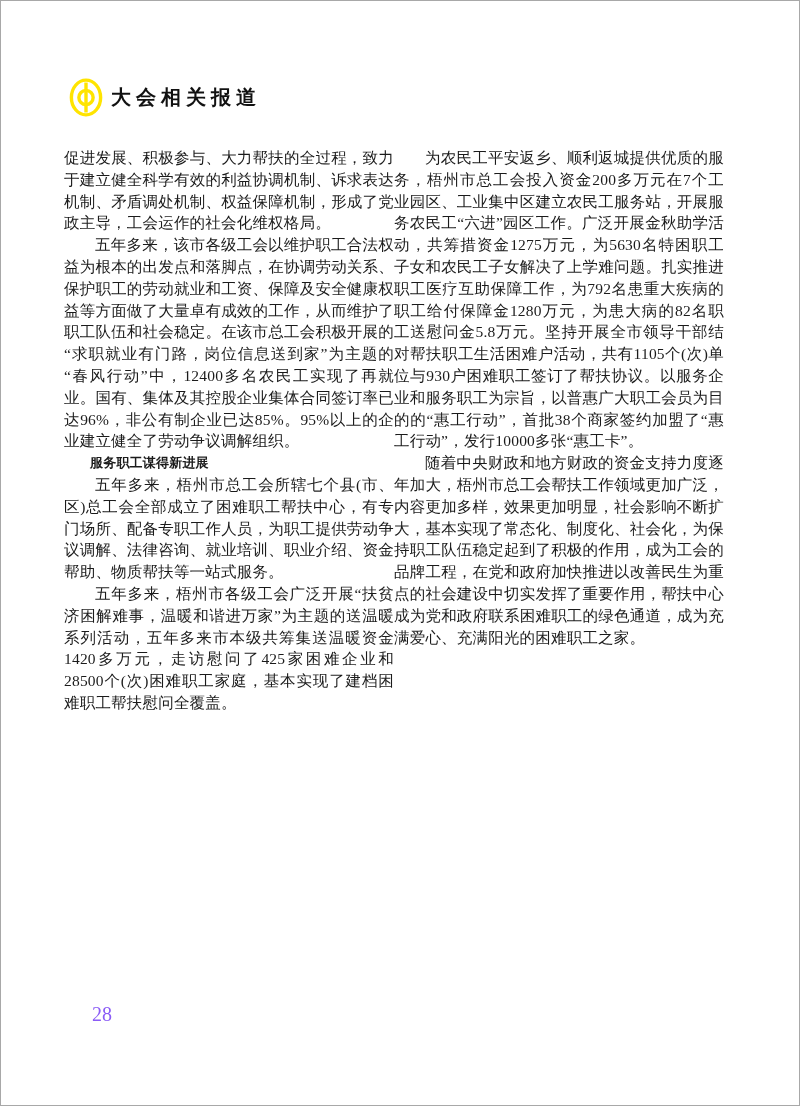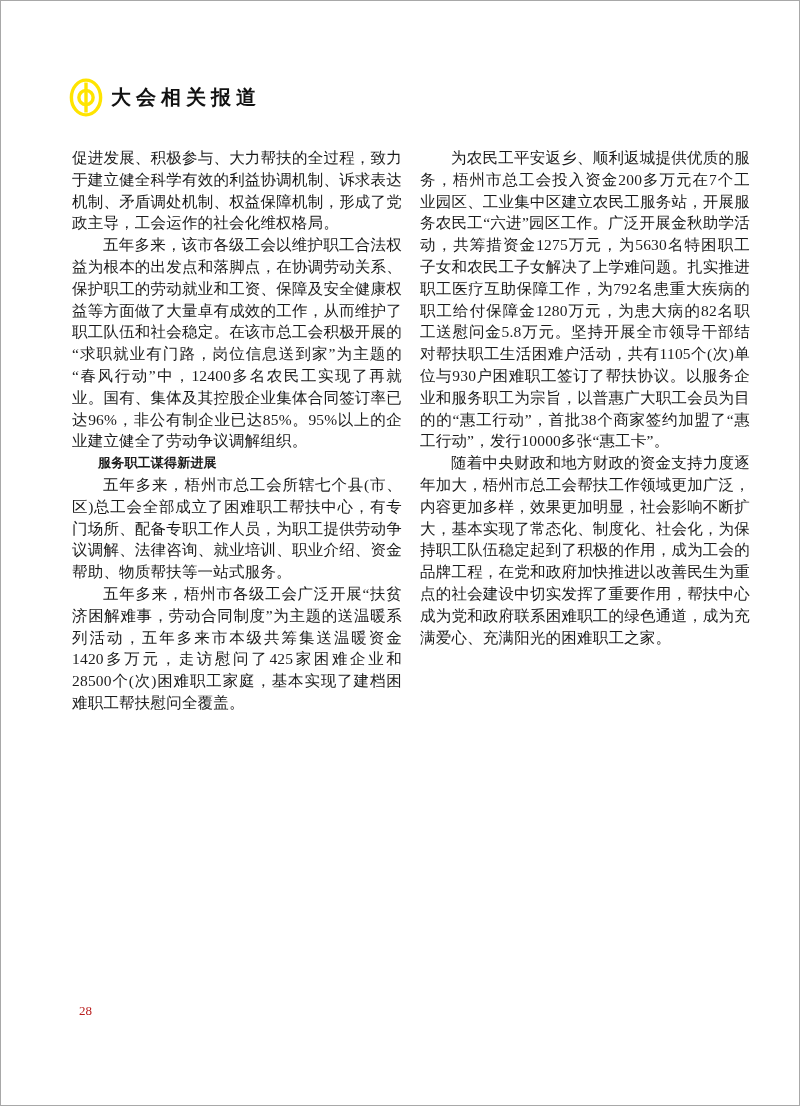--- a/index.html
+++ b/index.html
@@ -35,24 +35,24 @@
     font-weight: bold;
     letter-spacing: 5px;
     color: #111111;
     font-family: "Liberation Serif", "DejaVu Serif", serif;
     white-space: nowrap;
   }
   
   .columns {
     position: absolute;
     top: 146px;
-    left: 71px;
+    left: 63px;
     width: 678px;
     display: flex;
-    justify-content: space-between;
+    justify-content: flex-start;
   }
   .col {
     width: 330px;
     font-size: 15.5px;
     line-height: 21.8px;
     text-align: justify;
     text-justify: inter-ideograph;
     letter-spacing: 0.2px;
   }
   .col p { margin: 0; }
@@ -64,24 +64,24 @@
     font-family: "Liberation Sans", "DejaVu Sans", sans-serif;
     font-size: 13px;
   }
   .byline {
     float: right;
     text-indent: 0;
   }
   
   .page-number {
     position: absolute;
-    left: 78px;
+    left: 91px;
     top: 1002px;
-    font-size: 13px;
-    color: #b91c1c;
+    font-size: 20px;
+    color: #8b5cf6;
     font-family: "Liberation Serif", "DejaVu Serif", serif;
   }
 </style>
 </head>
 <body>
 
 <div class="page">
 
   <div class="header">
     <span class="logo">
@@ -93,21 +93,21 @@
     </span>
     <h1 class="page-title">大会相关报道</h1>
   </div>
 
   <div class="columns">
     <div class="col" id="col-left">
         <p class="continuation">促进发展、积极参与、大力帮扶的全过程，致力于建立健全科学有效的利益协调机制、诉求表达机制、矛盾调处机制、权益保障机制，形成了党政主导，工会运作的社会化维权格局。</p>
         <p class="body">五年多来，该市各级工会以维护职工合法权益为根本的出发点和落脚点，在协调劳动关系、保护职工的劳动就业和工资、保障及安全健康权益等方面做了大量卓有成效的工作，从而维护了职工队伍和社会稳定。在该市总工会积极开展的“求职就业有门路，岗位信息送到家”为主题的“春风行动”中，12400多名农民工实现了再就业。国有、集体及其控股企业集体合同签订率已达96%，非公有制企业已达85%。95%以上的企业建立健全了劳动争议调解组织。</p>
         <p class="heading">服务职工谋得新进展</p>
         <p class="body">五年多来，梧州市总工会所辖七个县(市、区)总工会全部成立了困难职工帮扶中心，有专门场所、配备专职工作人员，为职工提供劳动争议调解、法律咨询、就业培训、职业介绍、资金帮助、物质帮扶等一站式服务。</p>
-        <p class="body">五年多来，梧州市各级工会广泛开展“扶贫济困解难事，劳动合同制度”为主题的送温暖系列活动，五年多来市本级共筹集送温暖资金1420多万元，走访慰问了425家困难企业和28500个(次)困难职工家庭，基本实现了建档困难职工帮扶慰问全覆盖。</p>
+        <p class="body">五年多来，梧州市各级工会广泛开展“扶贫济困解难事，温暖和谐进万家”为主题的送温暖系列活动，五年多来市本级共筹集送温暖资金1420多万元，走访慰问了425家困难企业和28500个(次)困难职工家庭，基本实现了建档困难职工帮扶慰问全覆盖。</p>
       </div>
     <div class="col" id="col-right">
         <p class="body">为农民工平安返乡、顺利返城提供优质的服务，梧州市总工会投入资金200多万元在7个工业园区、工业集中区建立农民工服务站，开展服务农民工“六进”园区工作。广泛开展金秋助学活动，共筹措资金1275万元，为5630名特困职工子女和农民工子女解决了上学难问题。扎实推进职工医疗互助保障工作，为792名患重大疾病的职工给付保障金1280万元，为患大病的82名职工送慰问金5.8万元。坚持开展全市领导干部结对帮扶职工生活困难户活动，共有1105个(次)单位与930户困难职工签订了帮扶协议。以服务企业和服务职工为宗旨，以普惠广大职工会员为目的的“惠工行动”，首批38个商家签约加盟了“惠工行动”，发行10000多张“惠工卡”。</p>
         <p class="body">随着中央财政和地方财政的资金支持力度逐年加大，梧州市总工会帮扶工作领域更加广泛，内容更加多样，效果更加明显，社会影响不断扩大，基本实现了常态化、制度化、社会化，为保持职工队伍稳定起到了积极的作用，成为工会的品牌工程，在党和政府加快推进以改善民生为重点的社会建设中切实发挥了重要作用，帮扶中心成为党和政府联系困难职工的绿色通道，成为充满爱心、充满阳光的困难职工之家。</p>
       </div>
   </div>
 
   <span class="page-number">28</span>
 
 </div>

